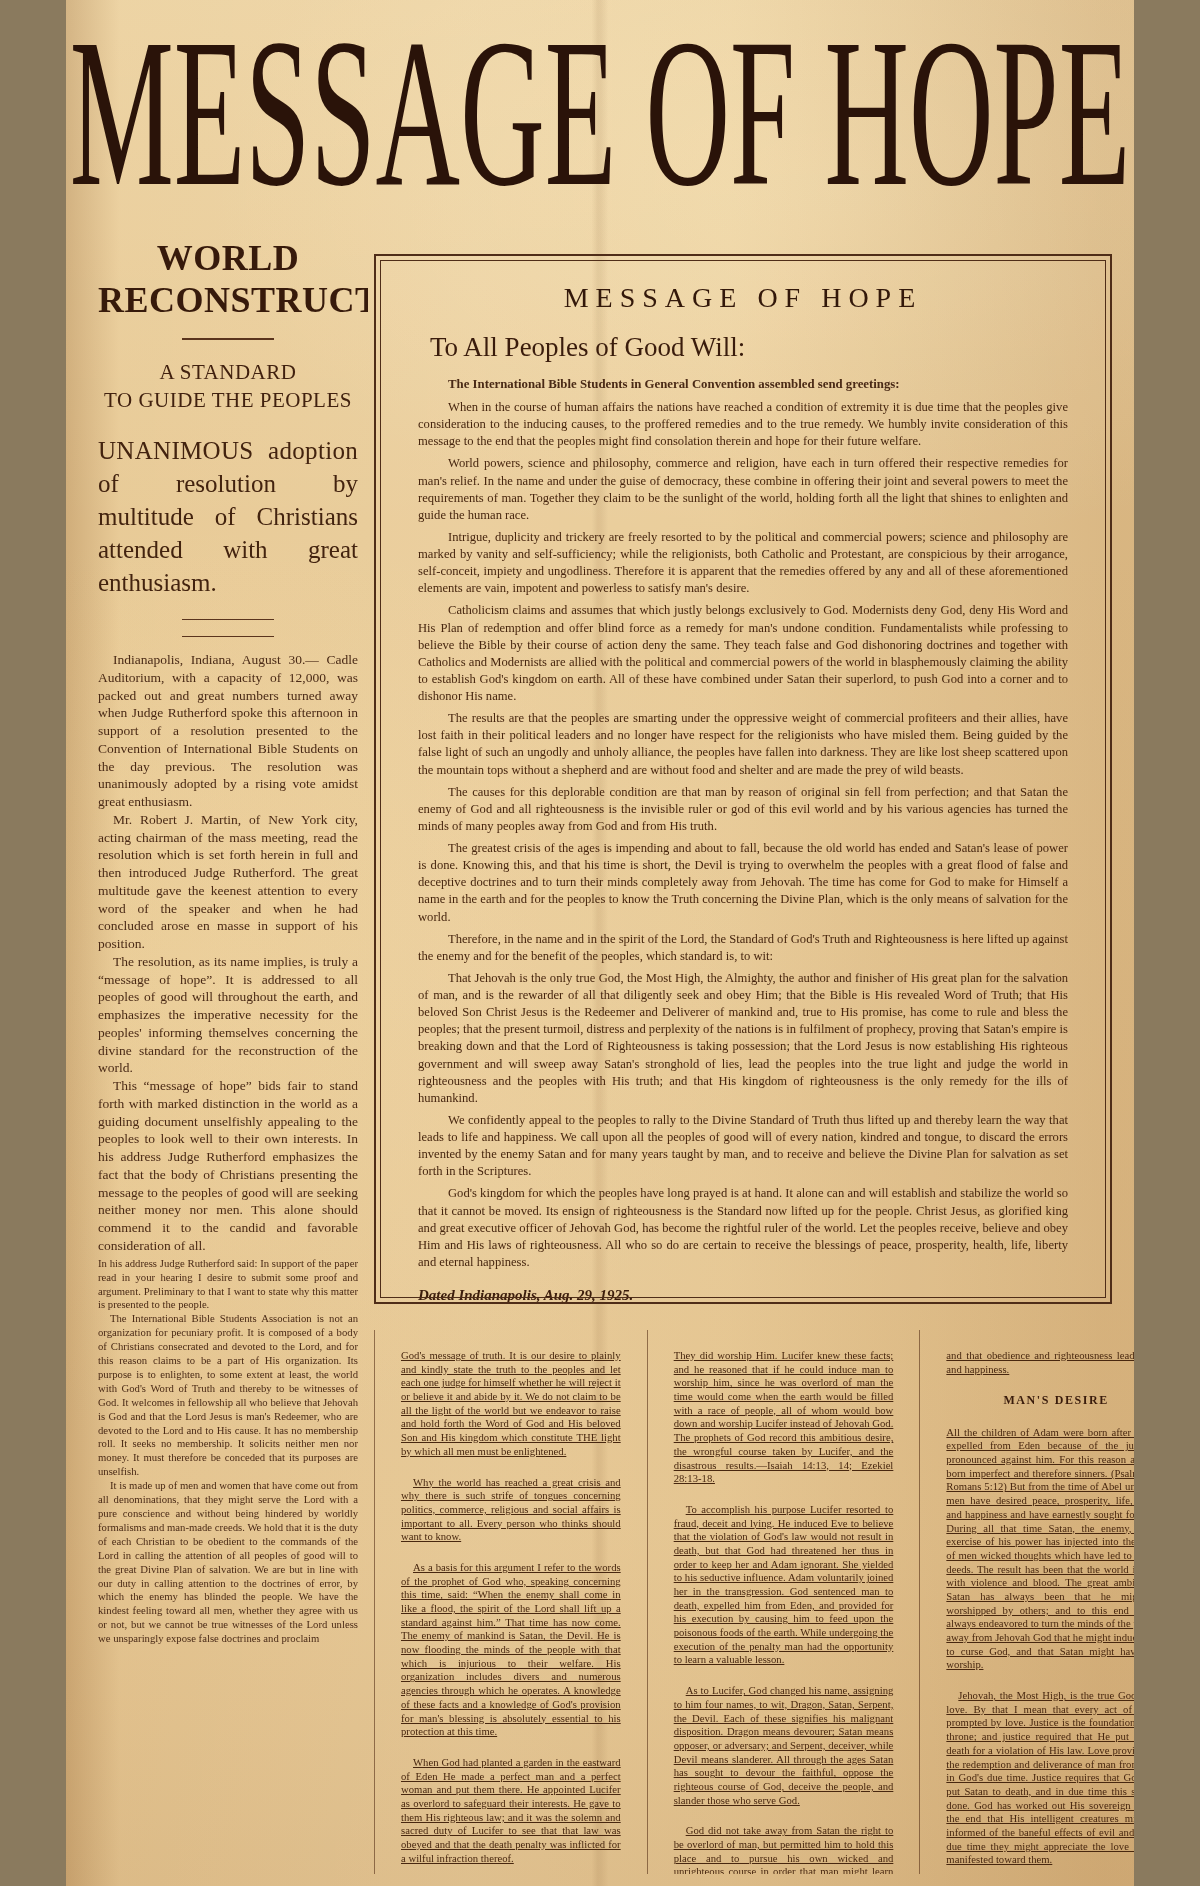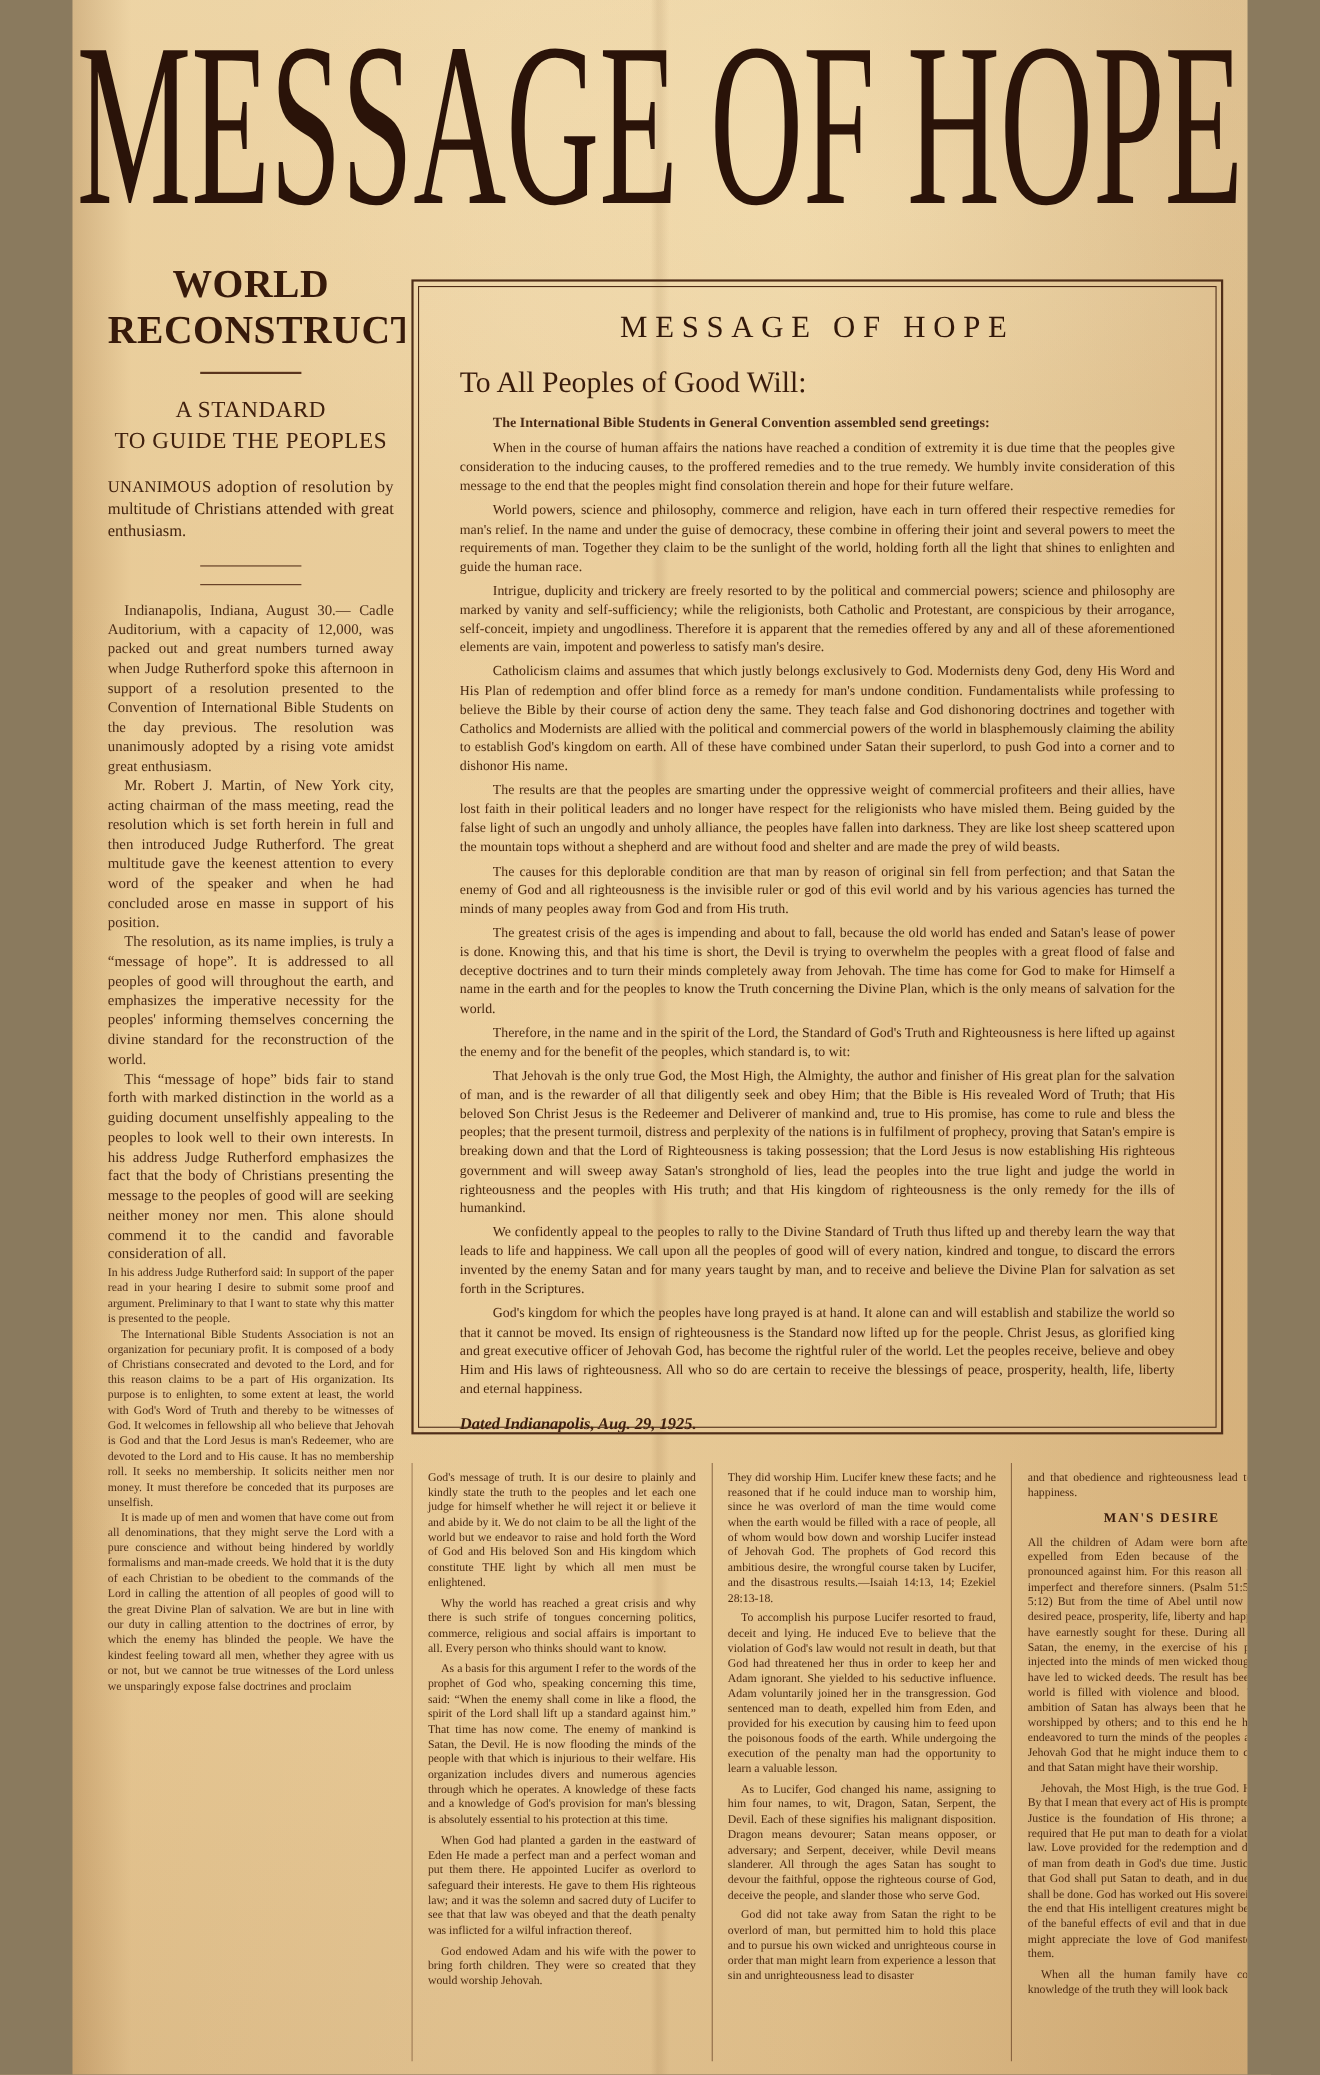--- a/index.html
+++ b/index.html
@@ -25,50 +25,50 @@
   
   .content{display:flex;height:1684px;overflow:hidden;padding:0 22px 0 30px;box-sizing:border-box;}
   .col-left{flex:none;width:272px;padding:36px 10px 16px 2px;box-sizing:border-box;overflow:hidden;}
   .right-area{flex:1;min-width:0;padding-left:6px;box-sizing:border-box;}
 
   
   .headline{font-size:36px;line-height:1.16;font-weight:700;text-align:center;color:#371a0b;letter-spacing:.5px;}
   .rule{width:92px;border:0;border-top:2px solid #5a341d;margin:16px auto 14px;}
   .rule.thin{border-top-width:1px;}
   .subhead{font-size:21px;line-height:1.35;text-align:center;color:#41210f;letter-spacing:.5px;margin-top:18px;}
-  .deck{font-size:15px;line-height:1.32;text-align:justify;margin:20px 0 20px;color:#43230f;}
+  .deck{font-size:25px;line-height:1.32;text-align:justify;margin:20px 0 20px;color:#43230f;}
   .deck::first-line{letter-spacing:.3px;}
   .kicker{font-size:13px;font-weight:700;line-height:1.55;text-align:center;color:#3f200e;margin-top:4px;}
   .news{font-size:13.5px;line-height:1.315;text-align:justify;}
   .news p{margin:0;text-indent:15px;}
   .news-small{font-size:10.7px;line-height:1.3;text-align:justify;margin-top:2px;}
   .news-small p{margin:0;text-indent:12px;}
   .news-small p.no-indent{text-indent:0;}
 
   
   .res-box{
     margin-top:52px;
     height:1050px;overflow:hidden;box-sizing:border-box;
     border:2px solid #4f2d18;
     outline:1px solid #4f2d18;outline-offset:-7px;
     padding:24px 42px 10px;
     background:rgba(255,240,205,.06);
   }
   .box-title{font-size:28px;letter-spacing:7px;text-align:center;color:#33180a;margin:2px 0 18px;}
-  .salutation{font-size:27px;color:#3a1c0c;margin:6px 0 14px;}
+  .salutation{font-size:27px;color:#3a1c0c;margin:6px 12px 14px;}
   .greeting{font-size:12.8px;font-weight:700;text-indent:30px;margin:0 0 7px;}
   .box-body{font-size:12.6px;line-height:1.36;text-align:justify;color:#47260f;}
   .box-body p{margin:0 0 5px;text-indent:30px;}
   .dateline{font-size:15px;font-weight:700;font-style:italic;margin-top:16px;color:#3c1d0c;}
 
   
   .bottom-cols{display:flex;margin-top:26px;height:544px;overflow:hidden;width:818px;}
   .bcol{flex:1;min-width:0;border-left:1px solid rgba(86,48,24,.6);padding:2px 9px 0;box-sizing:border-box;overflow:hidden;}
   .bcol-body{font-size:10.7px;line-height:1.28;text-align:justify;color:#48270f;}
-  .bcol-body p{margin:5px;text-indent:12px;}
+  .bcol-body p{margin:17px;text-indent:12px;text-decoration:underline;}
   .bcol-body p.no-indent{text-indent:0;}
   .crosshead{font-size:12px;font-weight:700;letter-spacing:1.6px;text-align:center;margin:9px 0 7px;color:#3a1c0c;}
 </style>
 </head>
 <body>
 
 <div class="page">
 
   <div class="masthead">
     <svg width="1148" height="176" viewBox="0 0 1148 176">

